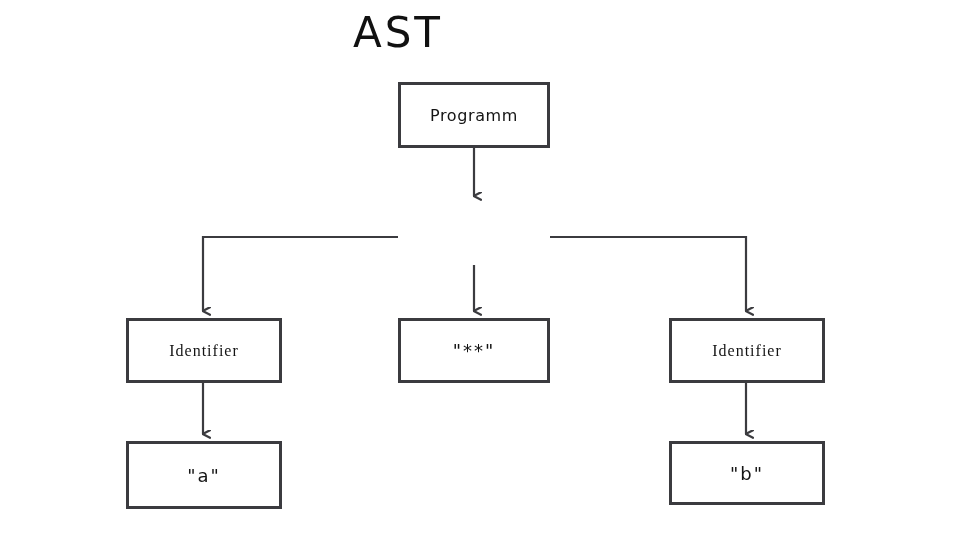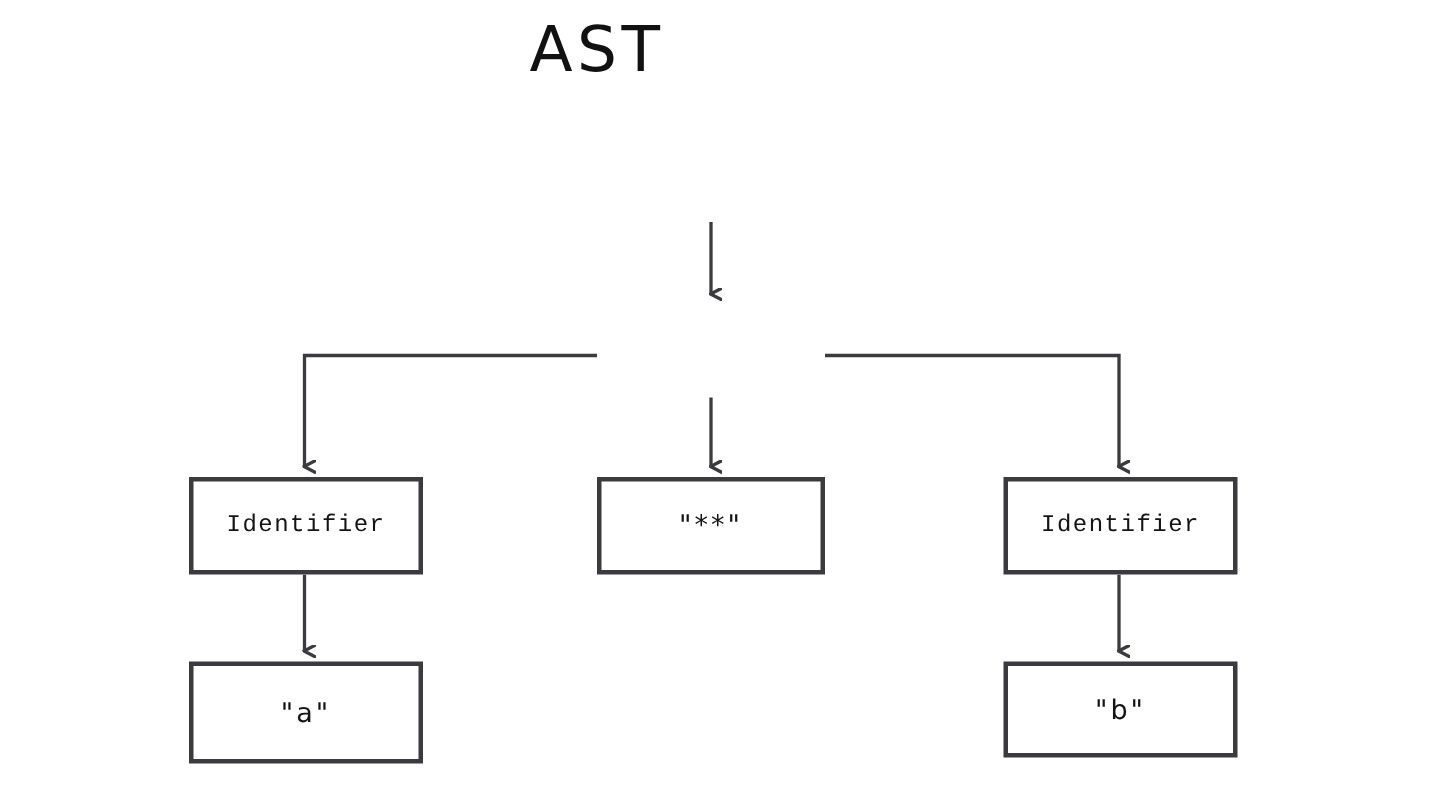--- a/index.html
+++ b/index.html
@@ -63,21 +63,21 @@
   .node-label {
     font-family: "DejaVu Sans", sans-serif;
     font-size: 16px;
     color: #141414;
     line-height: 21px;
     letter-spacing: 0.6px;
     white-space: pre-line;
     user-select: none;
   }
   .node-label.mono {
-    font-family: Liberation Mono, monospace;
+    font-family: Liberation Serif, serif;
     font-size: 16px;
     letter-spacing: 1px;
   }
   .node-label.literal {
     font-family: "DejaVu Sans", sans-serif;
     font-size: 18px;
     letter-spacing: 2px;
   }
 
   
@@ -109,20 +109,23 @@
 
     <path d="M474,265 L474,311" fill="none" stroke="#3b3b3f" stroke-width="2.2" marker-end="url(#arrowhead)"></path>
 
     <path d="M550,237 L746,237 L746,311" fill="none" stroke="#3b3b3f" stroke-width="2.2" stroke-linejoin="miter" marker-end="url(#arrowhead)"></path>
 
     <path d="M203,383 L203,434" fill="none" stroke="#3b3b3f" stroke-width="2.2" marker-end="url(#arrowhead)"></path>
 
     <path d="M746,383 L746,434" fill="none" stroke="#3b3b3f" stroke-width="2.2" marker-end="url(#arrowhead)"></path>
   </svg>
 
+  <div class="node" id="node-program">
+    <span class="node-label">Programm</span>
+  </div>
 
 
   <div class="node" id="node-identifier-left">
     <span class="node-label mono">Identifier</span>
   </div>
 
   <div class="node" id="node-operator">
     <span class="node-label literal">"**"</span>
   </div>
 

